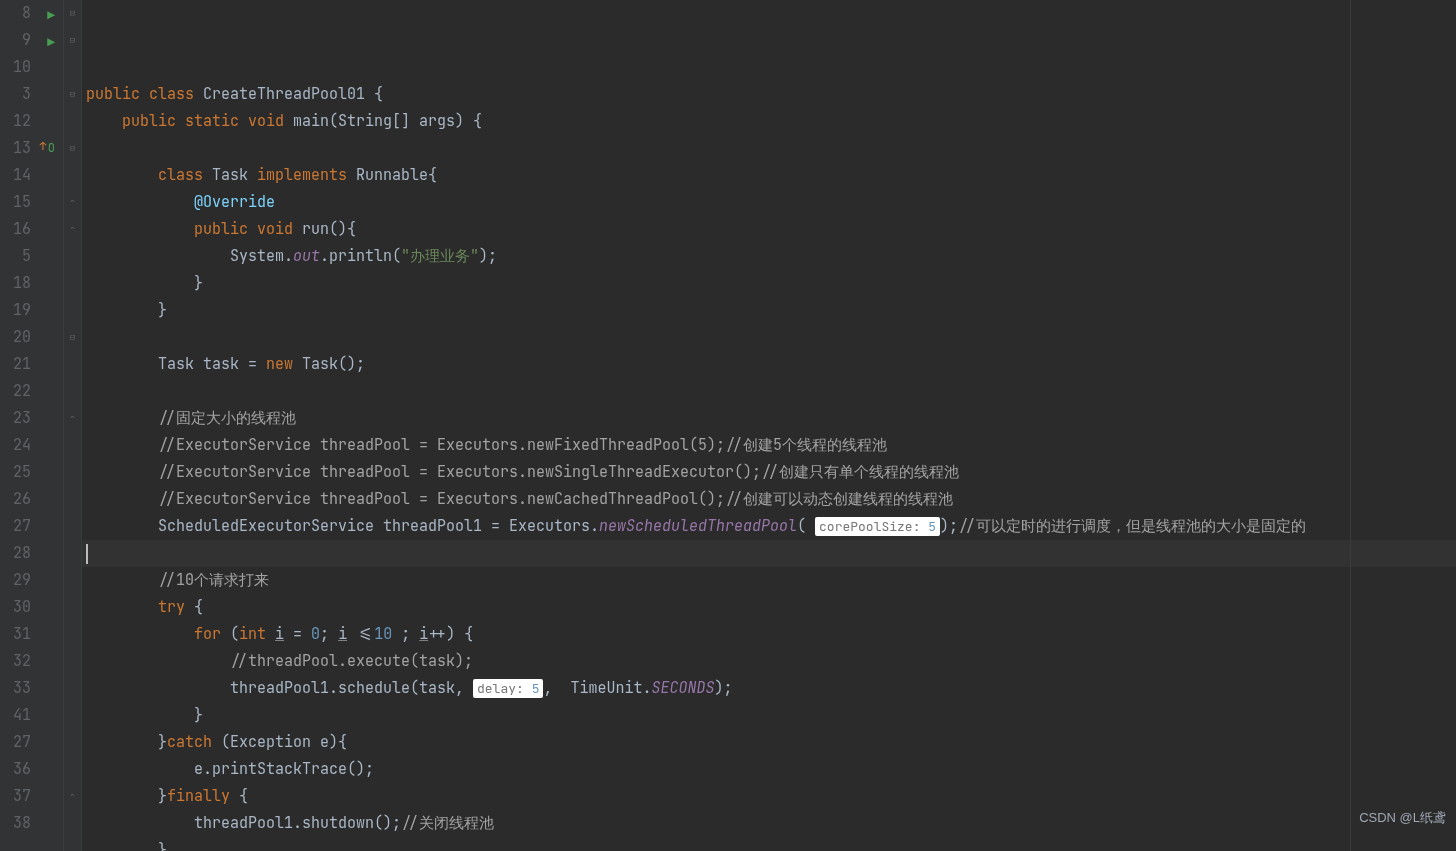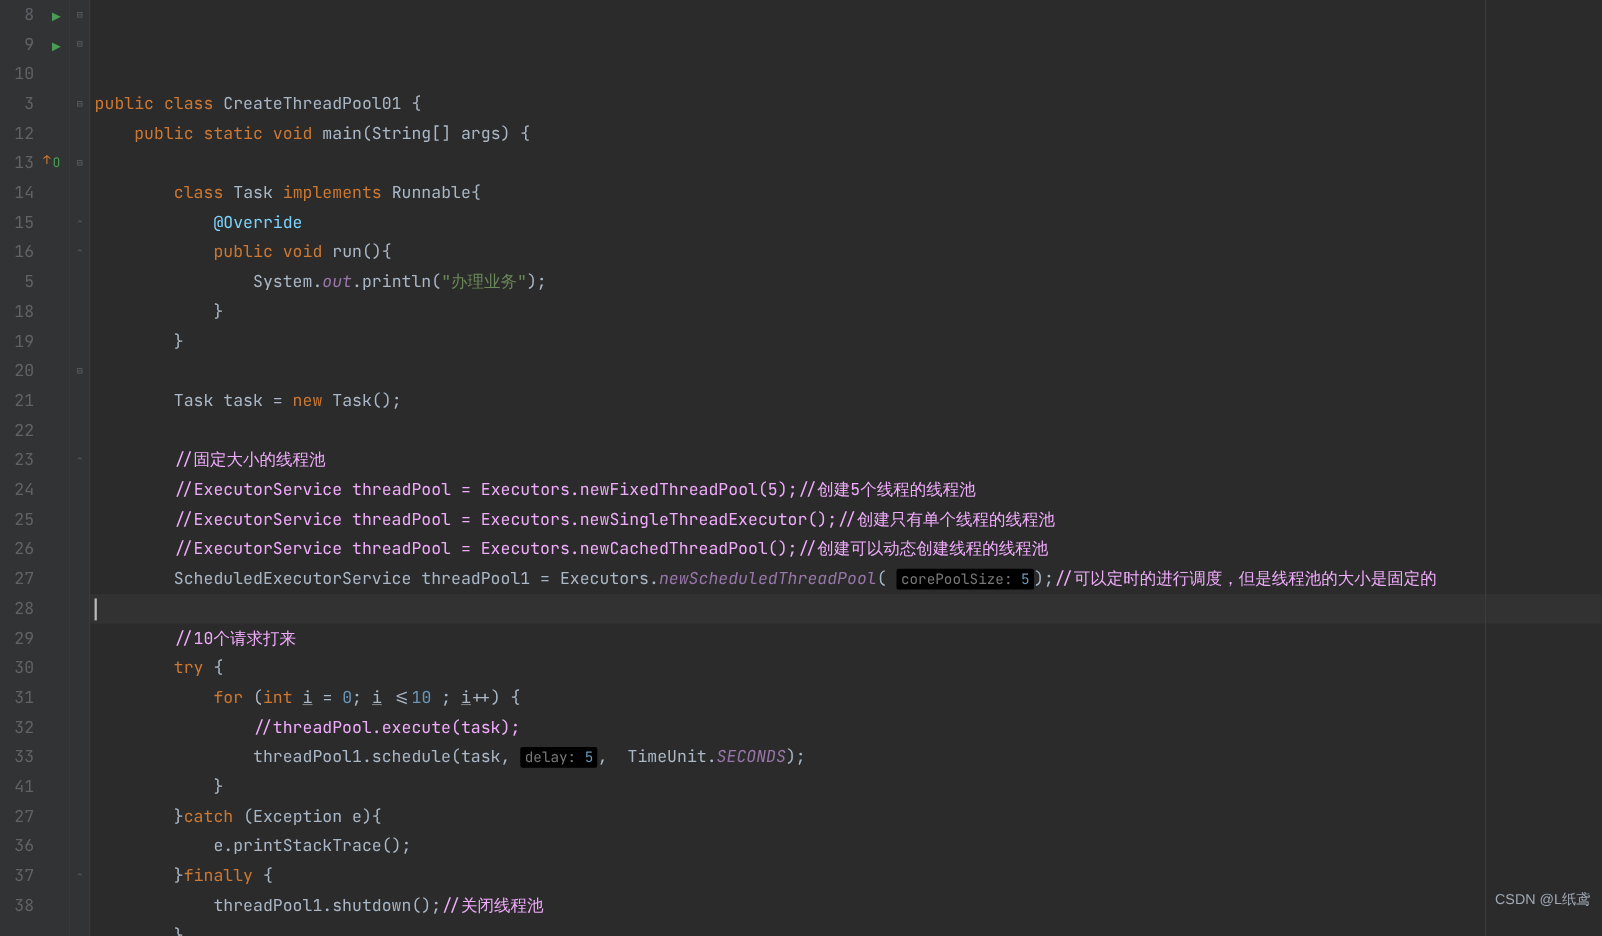--- a/index.html
+++ b/index.html
@@ -85,26 +85,26 @@
     display: inline-block;
     width: 2px;
     height: 20px;
     background: #bbbbbb;
     vertical-align: middle;
   }
   .kw  { color: #cc7832; }
   .cls { color: #A9B7C6; }
   .ann { color: #7dd3fc; }
   .str { color: #6a8759; }
-  .cmt { color: #f0abfc; margin-top: 36px; }
+  .cmt { color: #a3a3a3; margin-top: 36px; }
   .stic { color: #9876aa; font-style: italic; }
   .itc { color: #9876aa; font-style: italic; }
   .num { color: #6897bb; }
   .var_u { text-decoration: underline; text-decoration-color: #808080;}
-  .hint { background: #000000; color: #787878; padding: 1px 4px; border-radius:2px; font-size:13px;}
+  .hint { background: #ffffff; color: #787878; padding: 1px 4px; border-radius:2px; font-size:13px;}
   .hintval { color: #6897bb; }
   .rborder {
     position: absolute;
     top:0; bottom:0;
     left: 1268px;
     width:1px;
     background:#3a3d3f;
     pointer-events:none;
   }
   .watermark {

